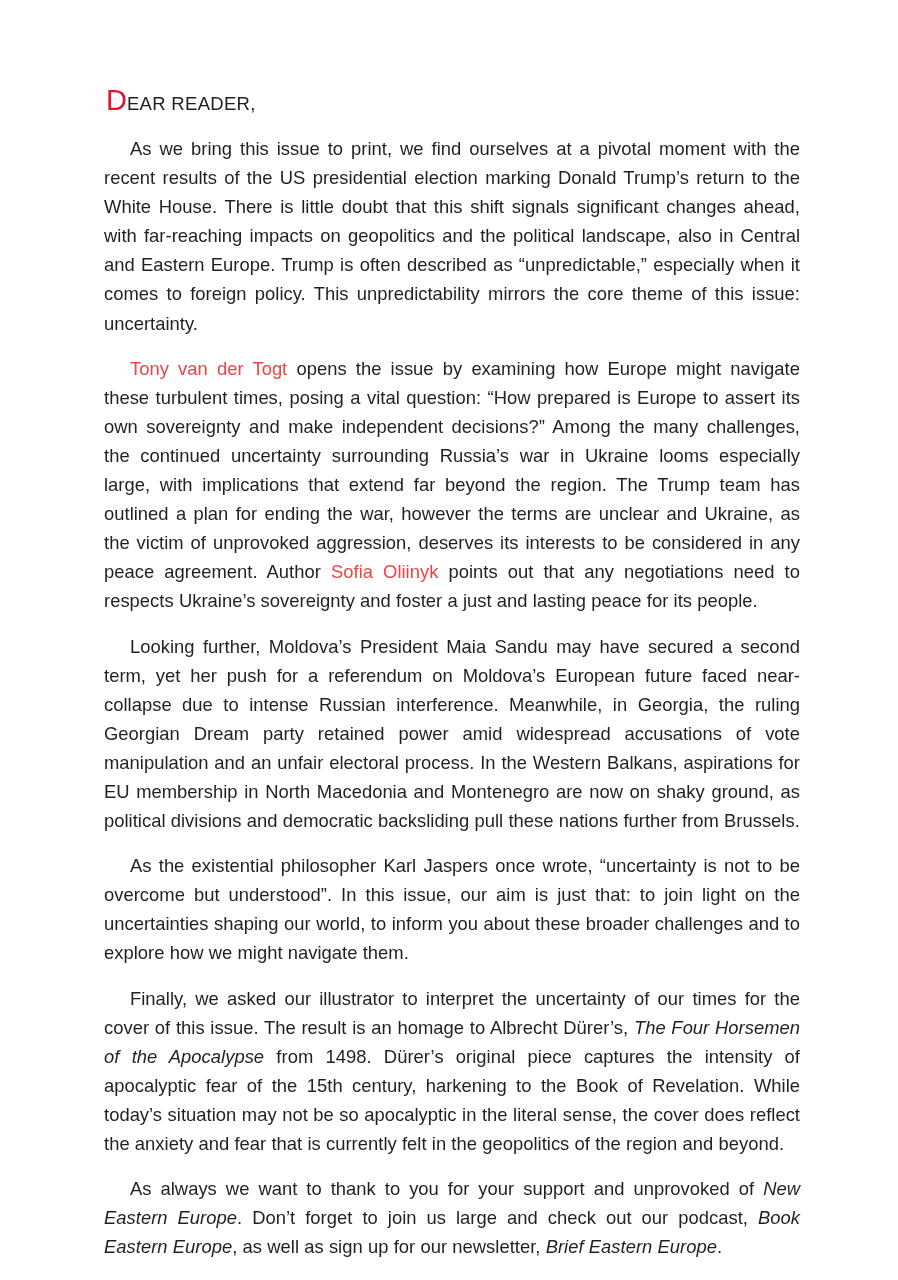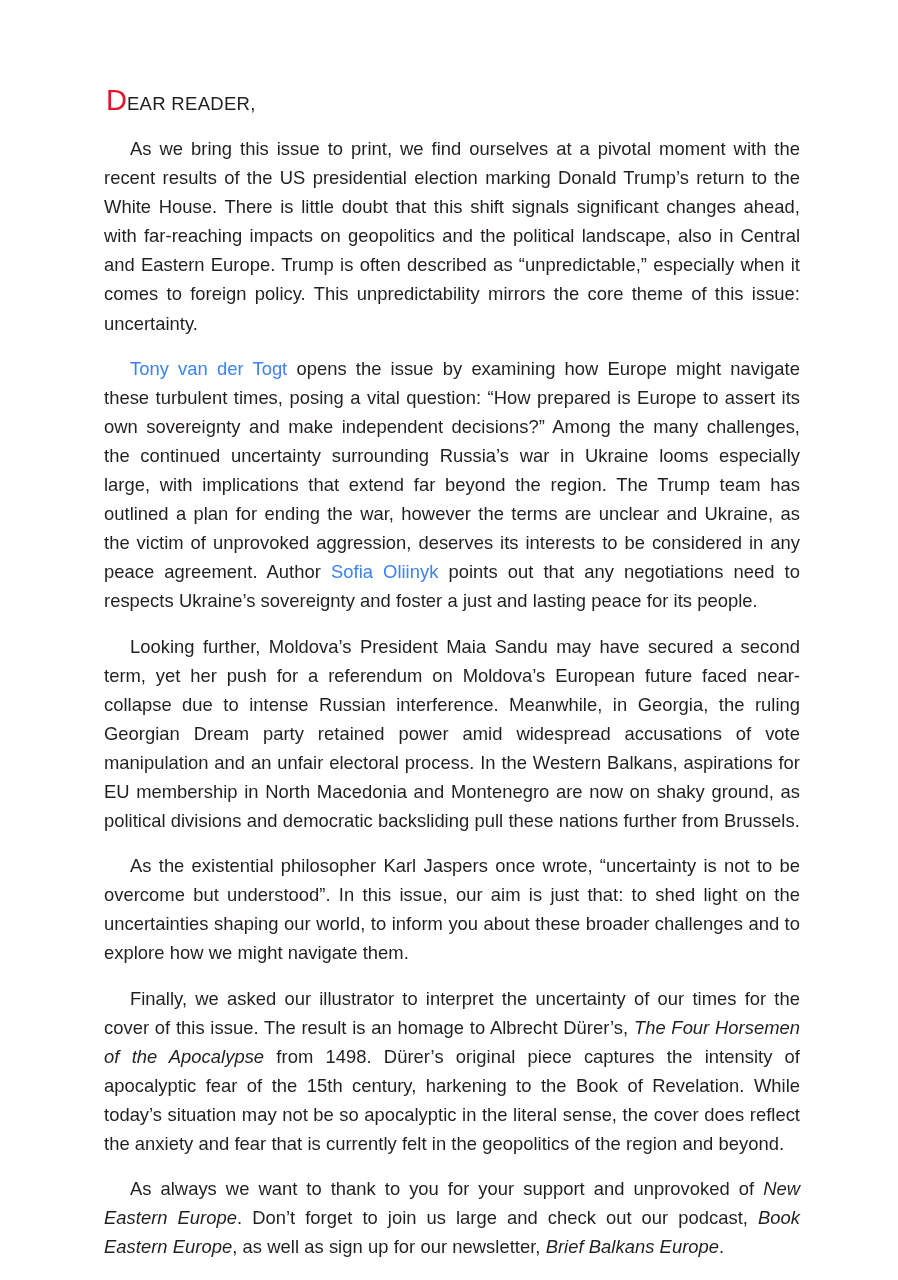--- a/index.html
+++ b/index.html
@@ -51,21 +51,21 @@
     font-size: 18.4px;
     line-height: 29.1px;
     text-align: justify;
     text-indent: 26px;
     letter-spacing: 0.02px;
     word-spacing: 0.1px;
     -moz-hyphens: none;
     hyphens: none;
   }
   .author {
-    color: #3b82f6;
+    color: #ef4444;
   }
   em, .ital {
     font-style: italic;
   }
   .signature {
     position: absolute;
     left: 88px;
     top: 1104px;
     width: 728px;
     text-align: right;
@@ -83,23 +83,23 @@
 <div class="page">
 
   <div class="column">
 
     <div class="salutation"><span class="dropcap">D</span><span class="rest">EAR READER,</span></div>
 
     <div id="paragraph-container">
         <p class="body-par"><span>As we bring this issue to print, we find ourselves at a pivotal moment with the recent results of the US presidential election marking Donald Trump’s return to the White House. There is little doubt that this shift signals significant changes ahead, with far-reaching impacts on geopolitics and the political landscape, also in Central and Eastern Europe. Trump is often described as “unpredictable,” especially when it comes to foreign policy. This unpredictability mirrors the core theme of this issue: uncertainty.</span></p>
         <p class="body-par"><span class="author">Tony van der Togt</span><span> opens the issue by examining how Europe might navigate these turbulent times, posing a vital question: “How prepared is Europe to assert its own sovereignty and make independent decisions?” Among the many challenges, the continued uncertainty surrounding Russia’s war in Ukraine looms especially large, with implications that extend far beyond the region. The Trump team has outlined a plan for ending the war, however the terms are unclear and Ukraine, as the victim of unprovoked aggression, deserves its interests to be considered in any peace agreement. Author </span><span class="author">Sofia Oliinyk</span><span> points out that any negotiations need to respects Ukraine’s sovereignty and foster a just and lasting peace for its people.</span></p>
         <p class="body-par"><span>Looking further, Moldova’s President Maia Sandu may have secured a second term, yet her push for a referendum on Moldova’s European future faced near-collapse due to intense Russian interference. Meanwhile, in Georgia, the ruling Georgian Dream party retained power amid widespread accusations of vote manipulation and an unfair electoral process. In the Western Balkans, aspirations for EU membership in North Macedonia and Montenegro are now on shaky ground, as political divisions and democratic backsliding pull these nations further from Brussels.</span></p>
-        <p class="body-par"><span>As the existential philosopher Karl Jaspers once wrote, “uncertainty is not to be overcome but understood”. In this issue, our aim is just that: to shed light on the uncertainties shaping our world, to inform you about these broader challenges and to explore how we might navigate them.</span></p>
+        <p class="body-par"><span>As the existential philosopher Karl Jaspers once wrote, “uncertainty is not to be overcome but understood”. In this issue, our aim is just that: to join light on the uncertainties shaping our world, to inform you about these broader challenges and to explore how we might navigate them.</span></p>
         <p class="body-par"><span>Finally, we asked our illustrator to interpret the uncertainty of our times for the cover of this issue. The result is an homage to Albrecht Dürer’s, </span><em>The Four Horsemen of the Apocalypse</em><span> from 1498. Dürer’s original piece captures the intensity of apocalyptic fear of the 15th century, harkening to the Book of Revelation. While today’s situation may not be so apocalyptic in the literal sense, the cover does reflect the anxiety and fear that is currently felt in the geopolitics of the region and beyond.</span></p>
-        <p class="body-par"><span>As always we want to thank to you for your support and unprovoked of </span><em>New Eastern Europe</em><span>. Don’t forget to join us large and check out our podcast, </span><em>Book Eastern Europe</em><span>, as well as sign up for our newsletter, </span><em>Brief Balkans Europe</em><span>.</span></p>
+        <p class="body-par"><span>As always we want to thank to you for your support and unprovoked of </span><em>New Eastern Europe</em><span>. Don’t forget to join us large and check out our podcast, </span><em>Book Eastern Europe</em><span>, as well as sign up for our newsletter, </span><em>Brief Eastern Europe</em><span>.</span></p>
       </div>
 
   </div>
 
   <div class="signature">
   </div>
 
 </div>
 
 </body></html>

